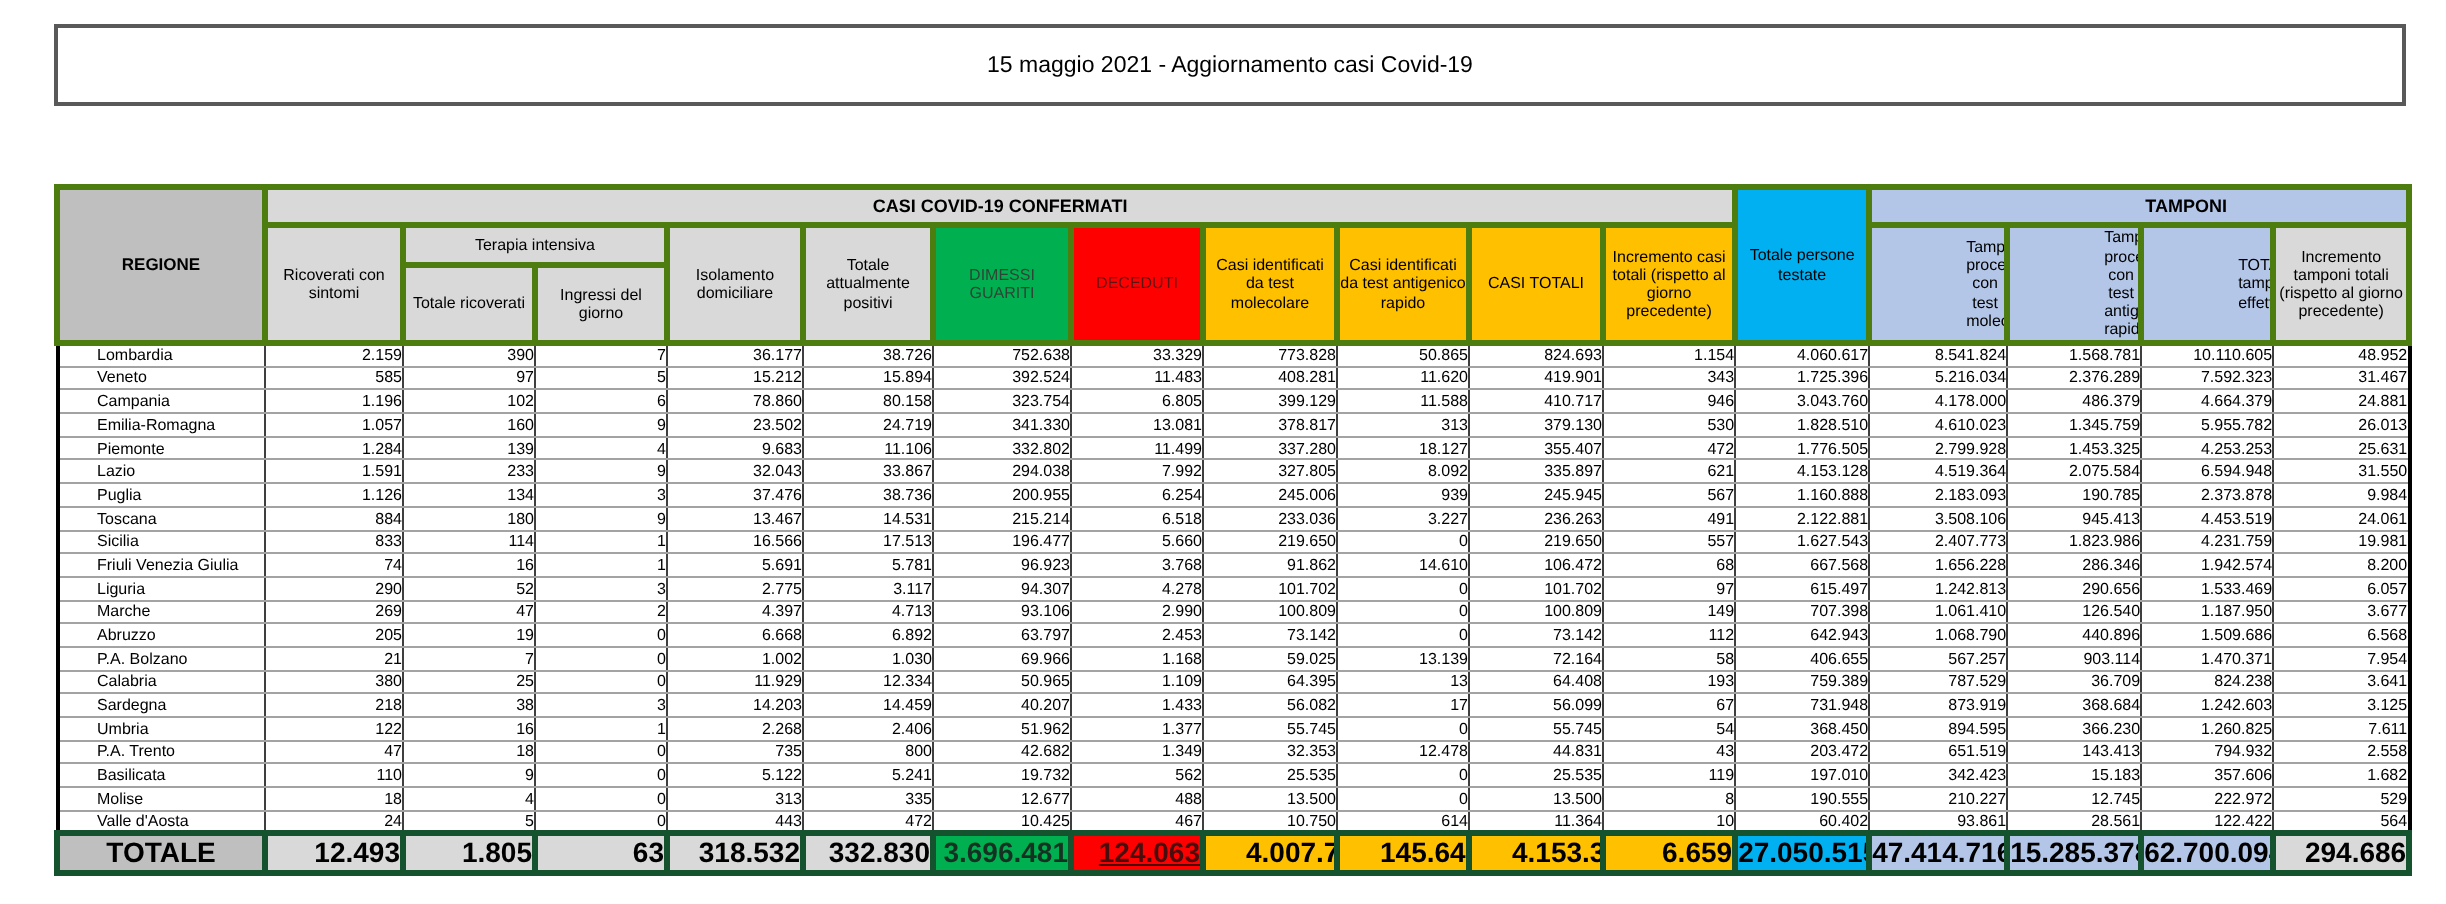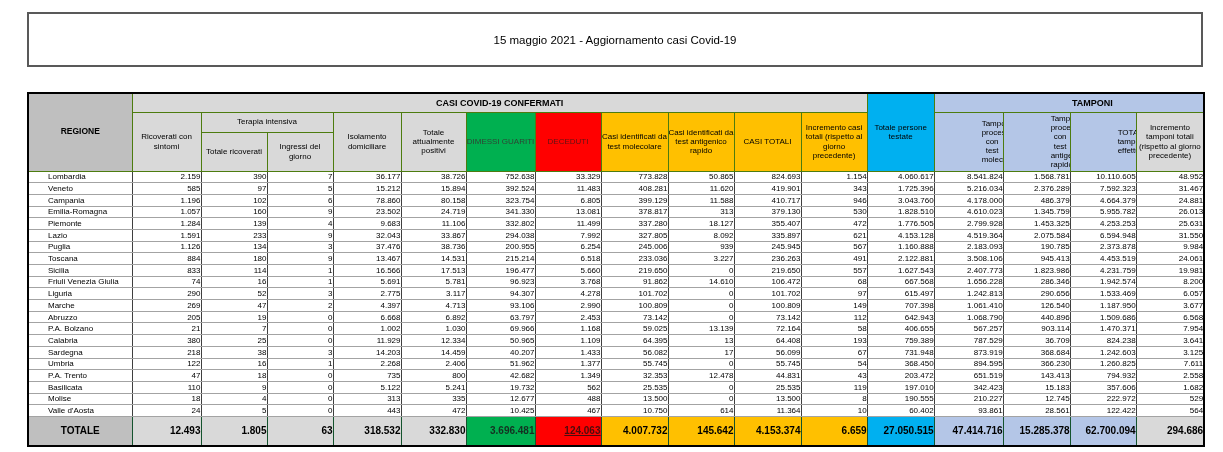--- a/index.html
+++ b/index.html
@@ -2,54 +2,54 @@
 <html style="--green: #00B050; --red: #FF0000; --yellow: #FFC000; --cyan: #00B0F0; --light-blue: #B4C6E7; --light-gray: #D9D9D9; --mid-gray: #BFBFBF;"><head>
 <meta charset="utf-8">
 <style>
   * { box-sizing: border-box; }
   html,body { margin:0; padding:0; background:#fff; }
   .page {
     position:relative; width:1223px; height:452px; background:#fff;
     font-family:"Liberation Sans", sans-serif; color:#000;
   }
   .title-box {
-    position:absolute; left:27px; top:12px; width:1176px; height:55px;
+    position:absolute; left:27px; top:12px; width:1176px; height:41px;
     border:2px solid #595959; background:#fff;
     display:flex; flex-direction:column; justify-content:space-evenly; align-items:center;
     font-size:11.5px;
   }
   table.covid {
     position:absolute; left:27px; top:92px; width:1176px;
     border-collapse:collapse; table-layout:fixed;
     font-size:8px;
   }
   table.covid th, table.covid td {
     overflow:hidden; white-space:normal; padding:0; line-height:1.15;
   }
   thead th {
-    border:1px solid #4d7c0f; font-weight:normal; text-align:center;
+    border:3px solid #4d7c0f; font-weight:normal; text-align:center;
     background:var(--light-gray); padding:1px 2px;
   }
   thead th.grp { font-weight:bold; font-size:9px; }
   thead th.h-regione { background:var(--mid-gray); font-weight:bold; font-size:8.5px; }
   thead th.h-green { background:var(--green); color:#2e4435; }
   thead th.h-red { background:var(--red); color:#5f1414; }
   thead th.h-yellow { background:var(--yellow); }
   thead th.h-cyan { background:var(--cyan); }
   thead th.h-blue { background:var(--light-blue);padding-left:47px; }
   tbody td {
     height:11.7px; background:#fff;
     border-right:1px solid #3f3f3f; border-left:1px solid #3f3f3f;
     border-bottom:1px solid #a3a3a3; border-top:1px solid #a3a3a3;
   }
   tbody td.region { text-align:left; padding-left:19px; }
   td.num { text-align:right; padding-right:3px; }
   table.covid { border:2px solid #000; }
   tfoot td {
-    height:30px; font-weight:bold; border:1px solid #14532d; font-size:10px;
+    height:19px; font-weight:bold; border:3px solid #14532d; font-size:14px;
   }
   tfoot td.t-label { background:var(--mid-gray); text-align:center; }
   tfoot td.t-gray { background:var(--light-gray); }
   tfoot td.t-green { background:var(--green); color:#143122; }
   tfoot td.t-red { background:var(--red); color:#4a0d0d;text-decoration:underline; }
   tfoot td.t-yellow { background:var(--yellow);padding-left:20px; }
   tfoot td.t-cyan { background:var(--cyan); }
   tfoot td.t-blue { background:var(--light-blue); }
   thead tr.r1 th { height:19px; }
   thead tr.r2 th { height:20px; }

